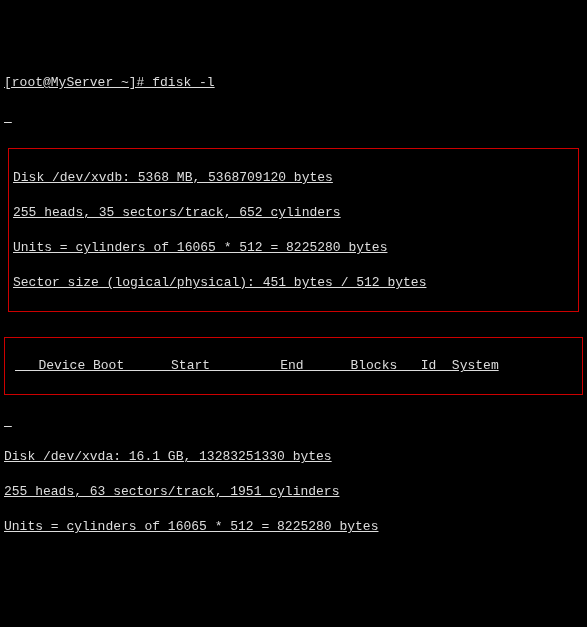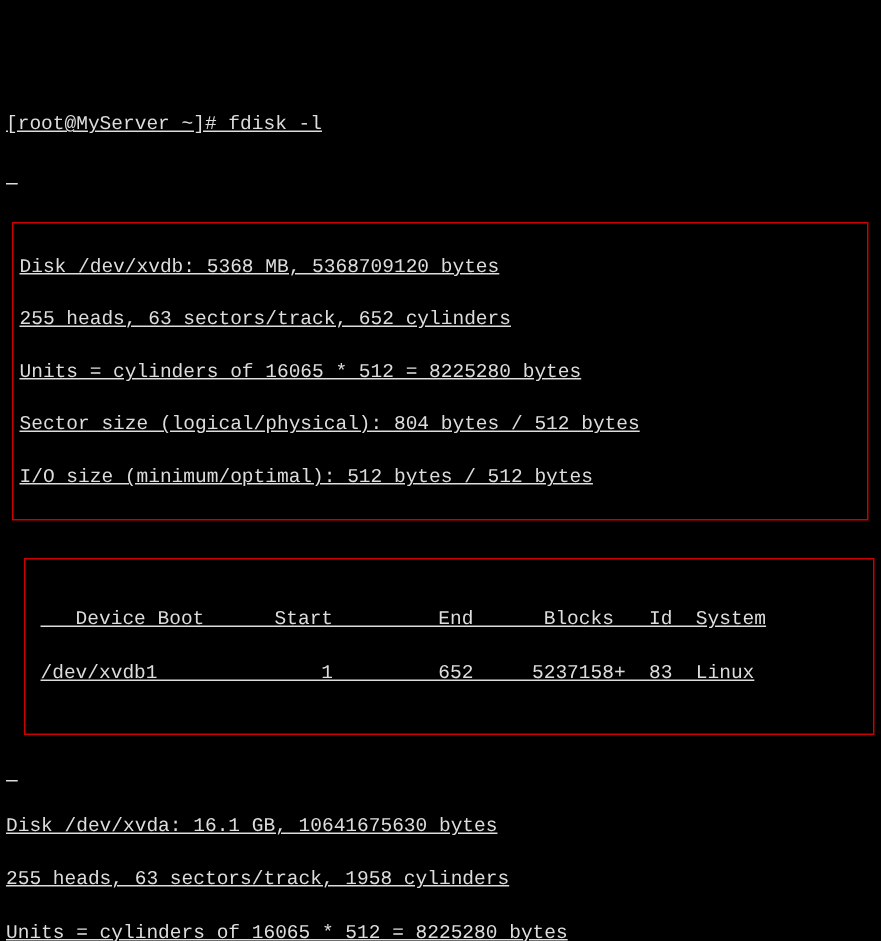--- a/index.html
+++ b/index.html
@@ -14,46 +14,44 @@
       width: 579px;
     }
     .line { display: block; text-decoration: underline; }
     .box1 {
       border: 1px solid #c00;
       padding: 2px 4px;
       margin: 4px;
     }
     .box2 {
       border: 1px solid #c00;
-      padding: 14px 10px;
-      margin: 3px 0 0 12px;
+      padding: 2px 10px;
+      margin: 3px 0 0 0;
     }
     .box2 .line { display: block; }
   </style>
 </head>
 <body>
 
 
 
 <span class="line">[root@MyServer ~]# fdisk -l</span>
 <span class="line"> </span>
 <div class="box1">
 <span class="line">Disk /dev/xvdb: 5368 MB, 5368709120 bytes</span>
-<span class="line">255 heads, 63 sectors/track, 652 cylinders</span>
+<span class="line">255 heads, 35 sectors/track, 652 cylinders</span>
 <span class="line">Units = cylinders of 16065 * 512 = 8225280 bytes</span>
-<span class="line">Sector size (logical/physical): 804 bytes / 512 bytes</span>
-<span class="line">I/O size (minimum/optimal): 512 bytes / 512 bytes</span>
+<span class="line">Sector size (logical/physical): 451 bytes / 512 bytes</span>
 </div>
 <div class="box2">
 <span class="line">   Device Boot      Start         End      Blocks   Id  System</span>
-<span class="line">/dev/xvdb1              1         652     5237158+  83  Linux</span>
 </div>
 <span class="line"> </span>
-<span class="line">Disk /dev/xvda: 16.1 GB, 10641675630 bytes</span>
-<span class="line">255 heads, 63 sectors/track, 1958 cylinders</span>
+<span class="line">Disk /dev/xvda: 16.1 GB, 13283251330 bytes</span>
+<span class="line">255 heads, 63 sectors/track, 1951 cylinders</span>
 <span class="line">Units = cylinders of 16065 * 512 = 8225280 bytes</span>
 
 
 
 
 
 
 
 
 

